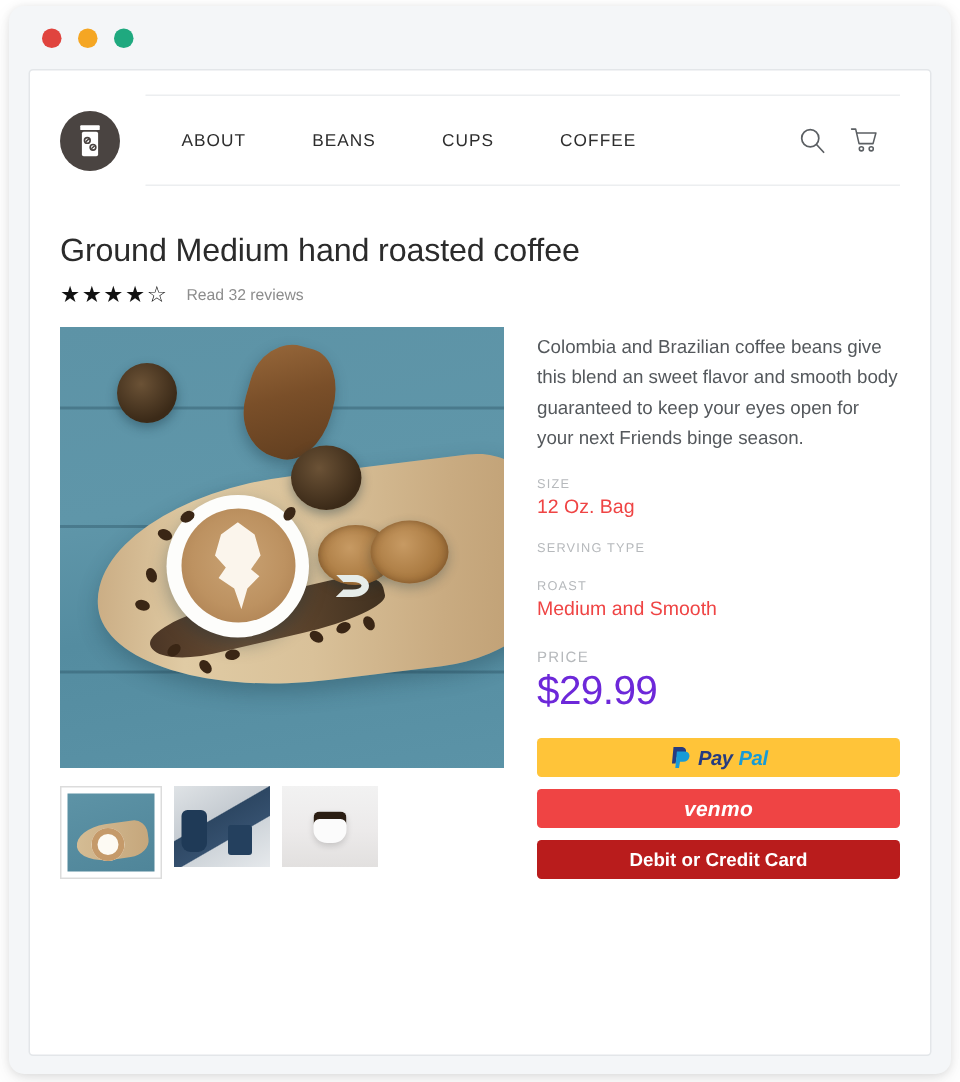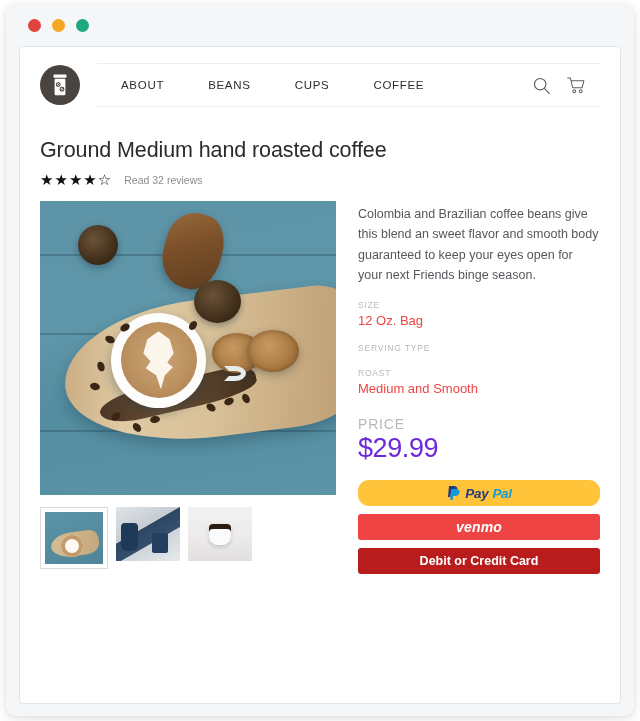--- a/index.html
+++ b/index.html
@@ -65,21 +65,21 @@
     justify-content: center;
     margin-right: 17px;
   }
 
   .navbar {
     flex: 1;
     display: flex;
     align-items: center;
     border-top: 1px solid #eceef0;
     border-bottom: 1px solid #eceef0;
-    height: 44px;
+    height: 61px;
     padding: 0 2px;
   }
   .nav-links {
     display: flex;
     align-items: center;
     flex: 1;
     gap: 0;
   }
   .nav-link {
     font-size: 11.5px;
@@ -270,21 +270,21 @@
     letter-spacing: 0.8px;
     color: #b6b9bc;
   }
   .spec-value {
     font-size: 13px;
     color: #ef4444;
     margin-top: 3px;
   }
   .price-block { margin-top: 20px; }
   .price-label {
-    font-size: 14px;
+    font-size: 10px;
     letter-spacing: 0.8px;
     color: #b6b9bc;
   }
   .price-value {
     font-size: 27px;
     color: #6d28d9;
     margin-top: 1px;
     letter-spacing: -0.4px;
   }
 
@@ -294,21 +294,21 @@
     height: 26px;
     border-radius: 3px;
     border: none;
     display: flex;
     align-items: center;
     justify-content: center;
     cursor: pointer;
     width: 100%;
     font-family: "Liberation Sans", sans-serif;
   }
-  .btn-paypal { background: #ffc439; border-radius: 11px; }
+  .btn-paypal { background: #ffc439; }
   .btn-venmo  { background: #ef4444; }
   .btn-paylater { background: #142c8e; }
   .btn-card   { background: #b91c1c; }
 
   .pp-wordmark { display:flex; align-items:center; gap:4px; }
   .pp-pay { font-size: 13.5px; font-weight: bold; font-style: italic; color: #253b80; letter-spacing:-0.3px;}
   .pp-pal { font-size: 13.5px; font-weight: bold; font-style: italic; color: #179bd7; letter-spacing:-0.3px;}
   .venmo-word { font-size: 14px; font-weight: bold; font-style: italic; color: #ffffff; letter-spacing: 0.2px; }
   .paylater-word { font-size: 12px; font-weight: bold; color: #ffffff; letter-spacing: -0.1px; }
   .card-word { font-size: 12.5px; font-weight: bold; color: #ffffff; }

